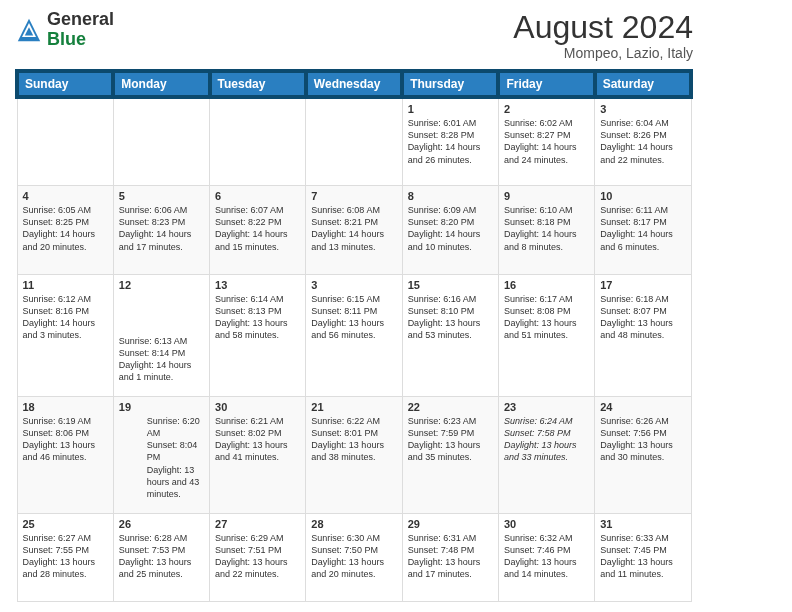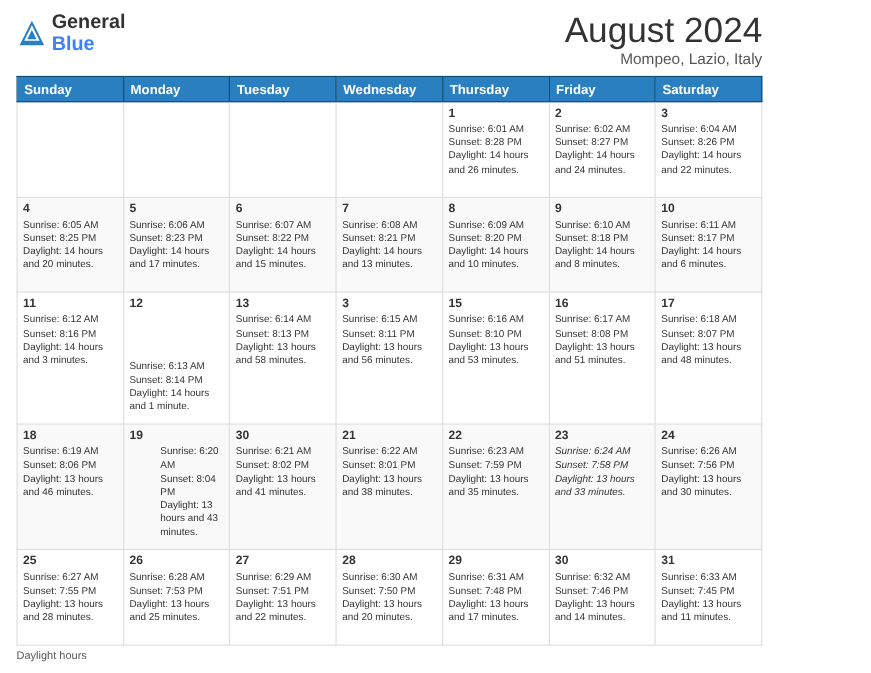--- a/index.html
+++ b/index.html
@@ -27,21 +27,21 @@
       display: flex;
       align-items: center;
       gap: 4px;
     }
     .logo-text {
       font-size: 18px;
       font-weight: bold;
       line-height: 1.1;
     }
     .logo-general { color: #333; }
-    .logo-blue { color: #3b82f6; }
+    .logo-blue { color: #15803d; }
     .logo-icon {
       width: 28px;
       height: 28px;
     }
     .title-block {
       text-align: right;
     }
     .month-year {
       font-size: 32px;
       font-weight: normal;
@@ -58,21 +58,21 @@
       width: 100%;
       table-layout: fixed;
     }
     .calendar th {
       background-color: #2a7fc1;
       color: white;
       text-align: left;
       padding: 4px 6px;
       font-size: 12px;
       font-weight: bold;
-      border: 1px solid #0c4a6e;
+      border: 4px solid #0c4a6e;
     }
     .calendar td {
       border: 1px solid #ddd;
       vertical-align: top;
       padding: 4px 5px;
       font-size: 9.5px;
       color: #333;
       background: #fff;
       height: 82px;
     }
@@ -328,16 +328,13 @@
           <td>
             <span class="day-num">31</span>
             <div class="day-info" style="white-space: pre-line;">Sunrise: 6:33 AM
 Sunset: 7:45 PM
 Daylight: 13 hours and 11 minutes.</div>
           </td>
         </tr>
       </tbody>
   </table>
 
-  <div class="footer">
-    <span>Daylight hours</span>
-  </div>
 </div>
 
 </body></html>

